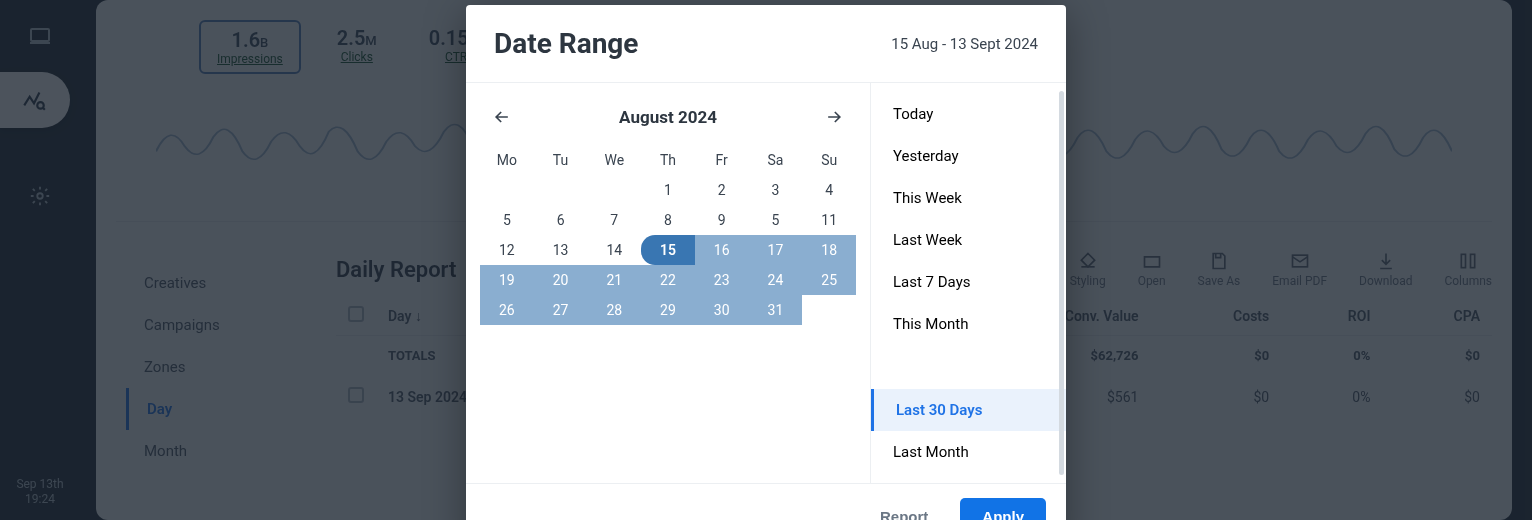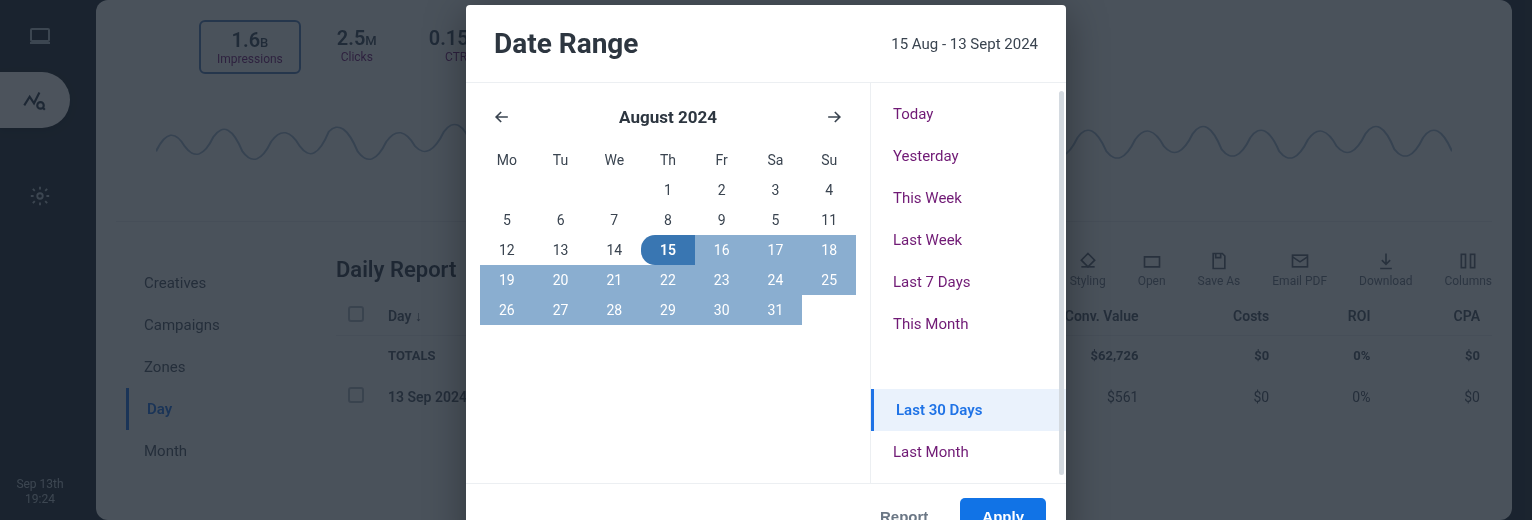--- a/index.html
+++ b/index.html
@@ -15,21 +15,21 @@
 .leftnav .time { position: absolute; bottom: 14px; width: 100%; text-align: center; font-size: 12px; color: #b7c2cc; line-height: 1.2; }
 
 
 .main { position: absolute; left: 96px; top: 0; right: 20px; height: 520px; background: #f7f9fb; border-radius: 12px; padding: 14px 20px; z-index: 3; }
 
 
 .stats { display: flex; gap: 20px; padding: 6px 40px 8px 40px; }
 .stat { text-align: center; padding: 6px 16px; }
 .stat .v { font-size: 20px; font-weight: 600; color: #3a4a5b; }
 .stat .v .sml { font-size: 13px; font-weight: 500; }
-.stat .l { font-size: 12px; color: #701a75; }
+.stat .l { font-size: 12px; color: #14532d; text-decoration: underline; }
 .stat.boxed { border: 2px solid #4d7ab6; border-radius: 6px; margin-left: 43px; }
 
 
 .chart { height: 140px; padding: 10px 40px 30px 40px; border-bottom: 1px solid #e1e6eb; position: relative; }
 .chart svg { width: 100%; height: 100%; stroke: #9db4cc; fill: none; }
 
 
 .report { display: flex; margin-top: 20px; }
 .sidetabs { width: 220px; padding: 20px 10px; }
 .sidetabs .tab { padding: 12px 18px; font-size: 15px; color: #4a5765; }
@@ -63,21 +63,21 @@
 .calhdr { display: flex; align-items: center; justify-content: space-between; padding: 4px 10px 16px 10px; }
 .calhdr .mo { font-size: 17px; font-weight: 700; color: #2d3640; }
 .arrow { width: 24px; height: 24px; display: flex; align-items: center; justify-content: center; color: #3a4450; cursor: pointer; }
 .wkrow { display: grid; grid-template-columns: repeat(7, 1fr); text-align: center; }
 .wkhdr .d { font-size: 11px; color: #8b96a3; padding: 6px 0; }
 .wkrow .d { font-size: 14px; color: #3a4450; padding: 7px 0; }
 .wkrow .d.sel { background: #8aaed0; color: #fff; }
 .wkrow .d.start { background: #3976b2; color: #fff; border-radius: 14px 0 0 14px; font-weight: 600; }
 
 .presets { width: 195px; padding: 10px 0; position: relative; }
-.presets .p { padding: 12px 22px; font-size: 15px; color: #701a75; cursor: pointer; }
+.presets .p { padding: 12px 22px; font-size: 15px; color: #000000; cursor: pointer; }
 .presets .p.active { background: #eaf2fc; border-left: 3px solid #1f73e6; color: #1f73e6; font-weight: 600; margin-top: 44px; }
 .presets .scroll { position: absolute; right: 2px; top: 8px; bottom: 8px; width: 5px; background: #d4dae0; border-radius: 3px; }
 
 .mftr { display: flex; justify-content: flex-end; gap: 10px; padding: 14px 20px; border-top: 1px solid #eceff2; }
 .btn { padding: 10px 22px; font-size: 15px; font-weight: 600; border-radius: 5px; border: none; cursor: pointer; }
 .btn.cancel { background: transparent; color: #6b7785; }
 .btn.apply { background: #1173e6; color: #fff; }
 </style>
 </head>
 <body>

